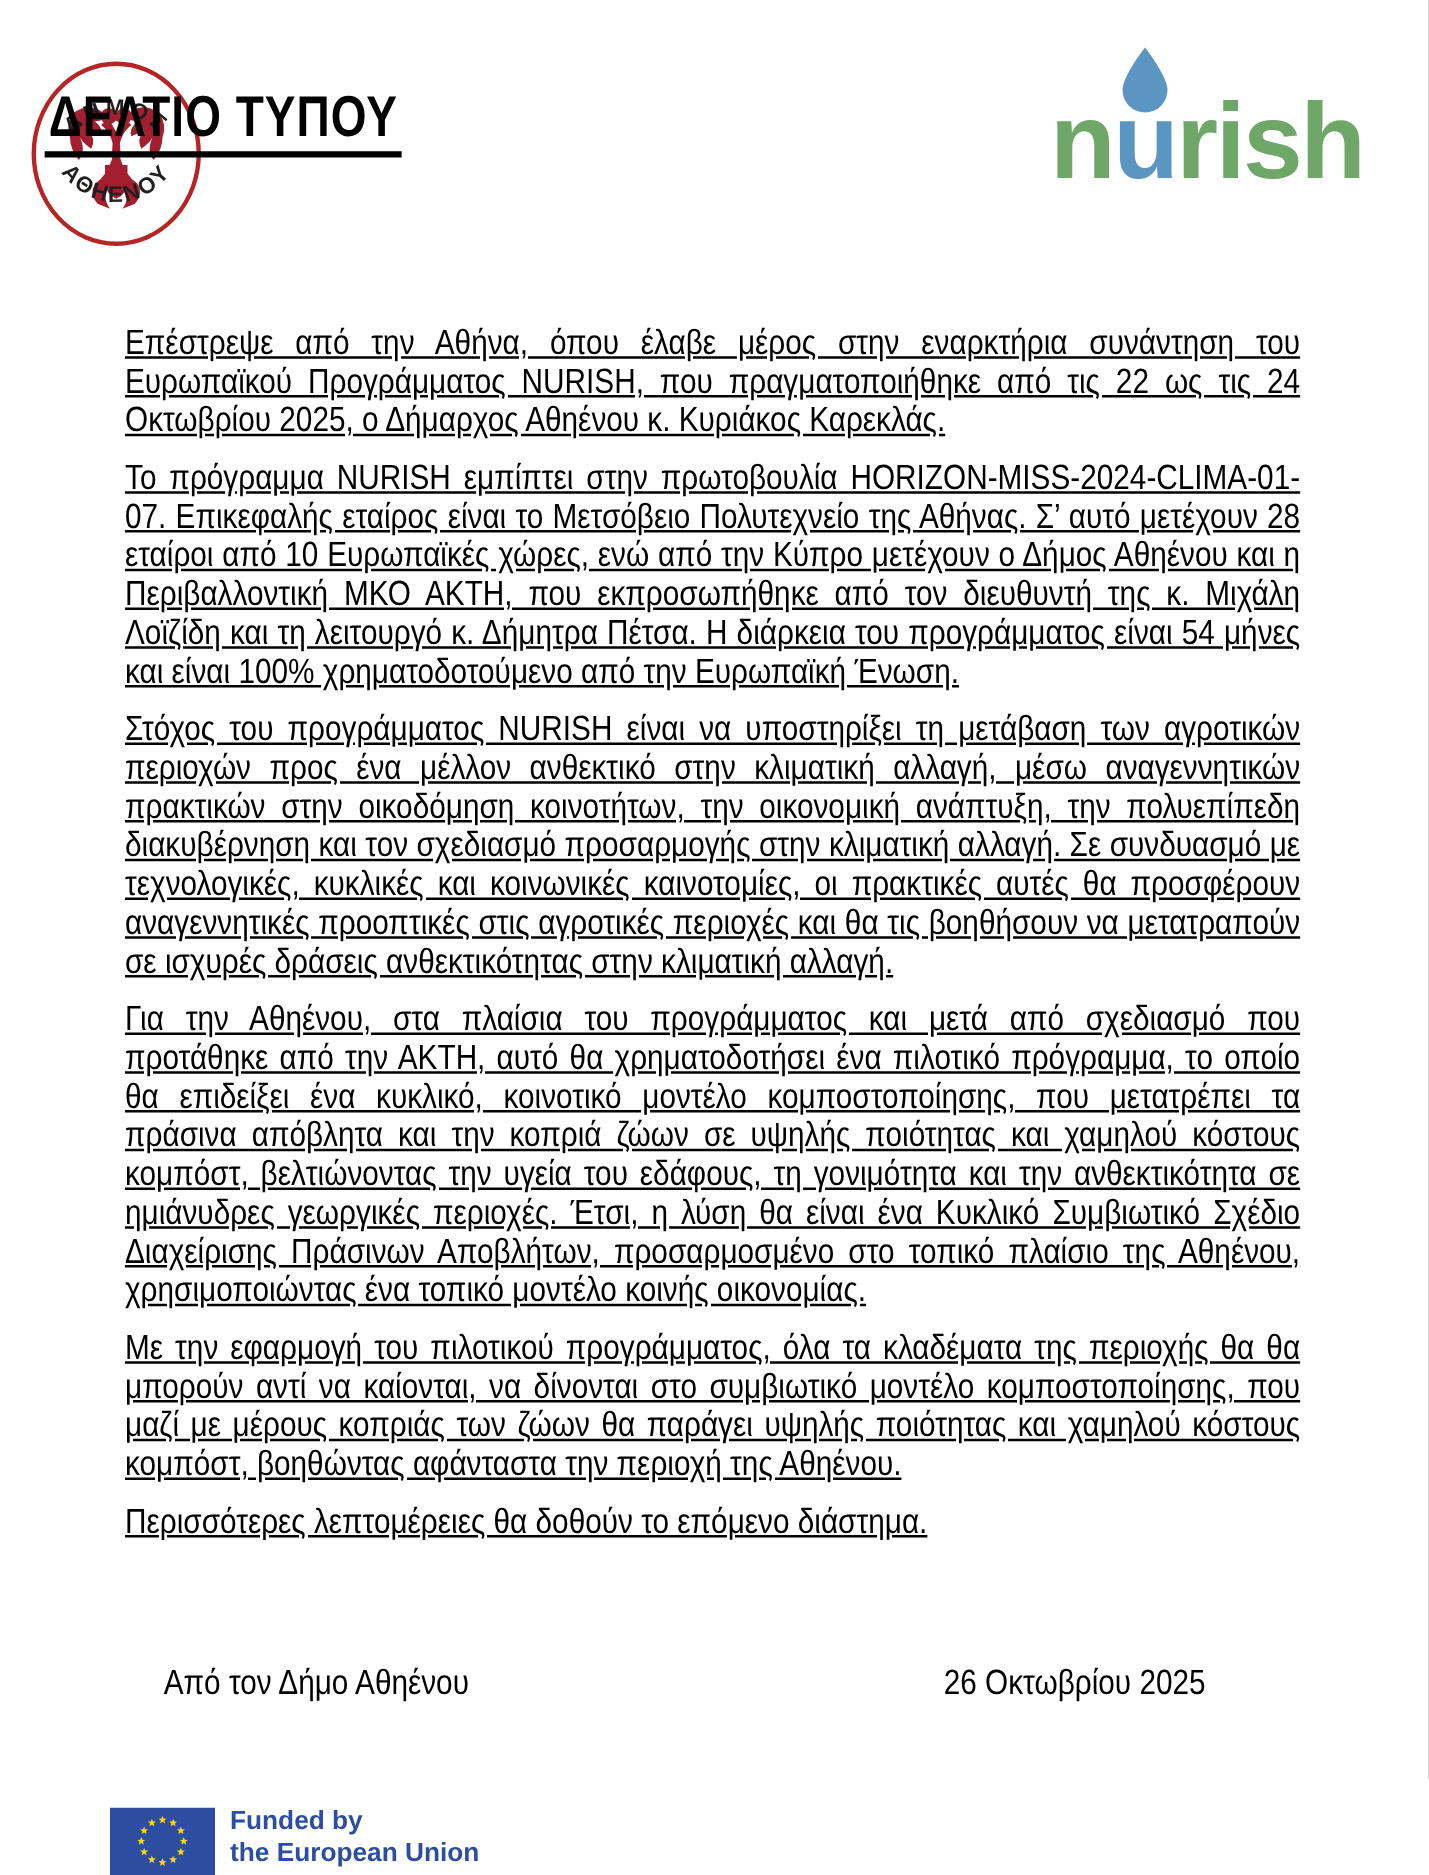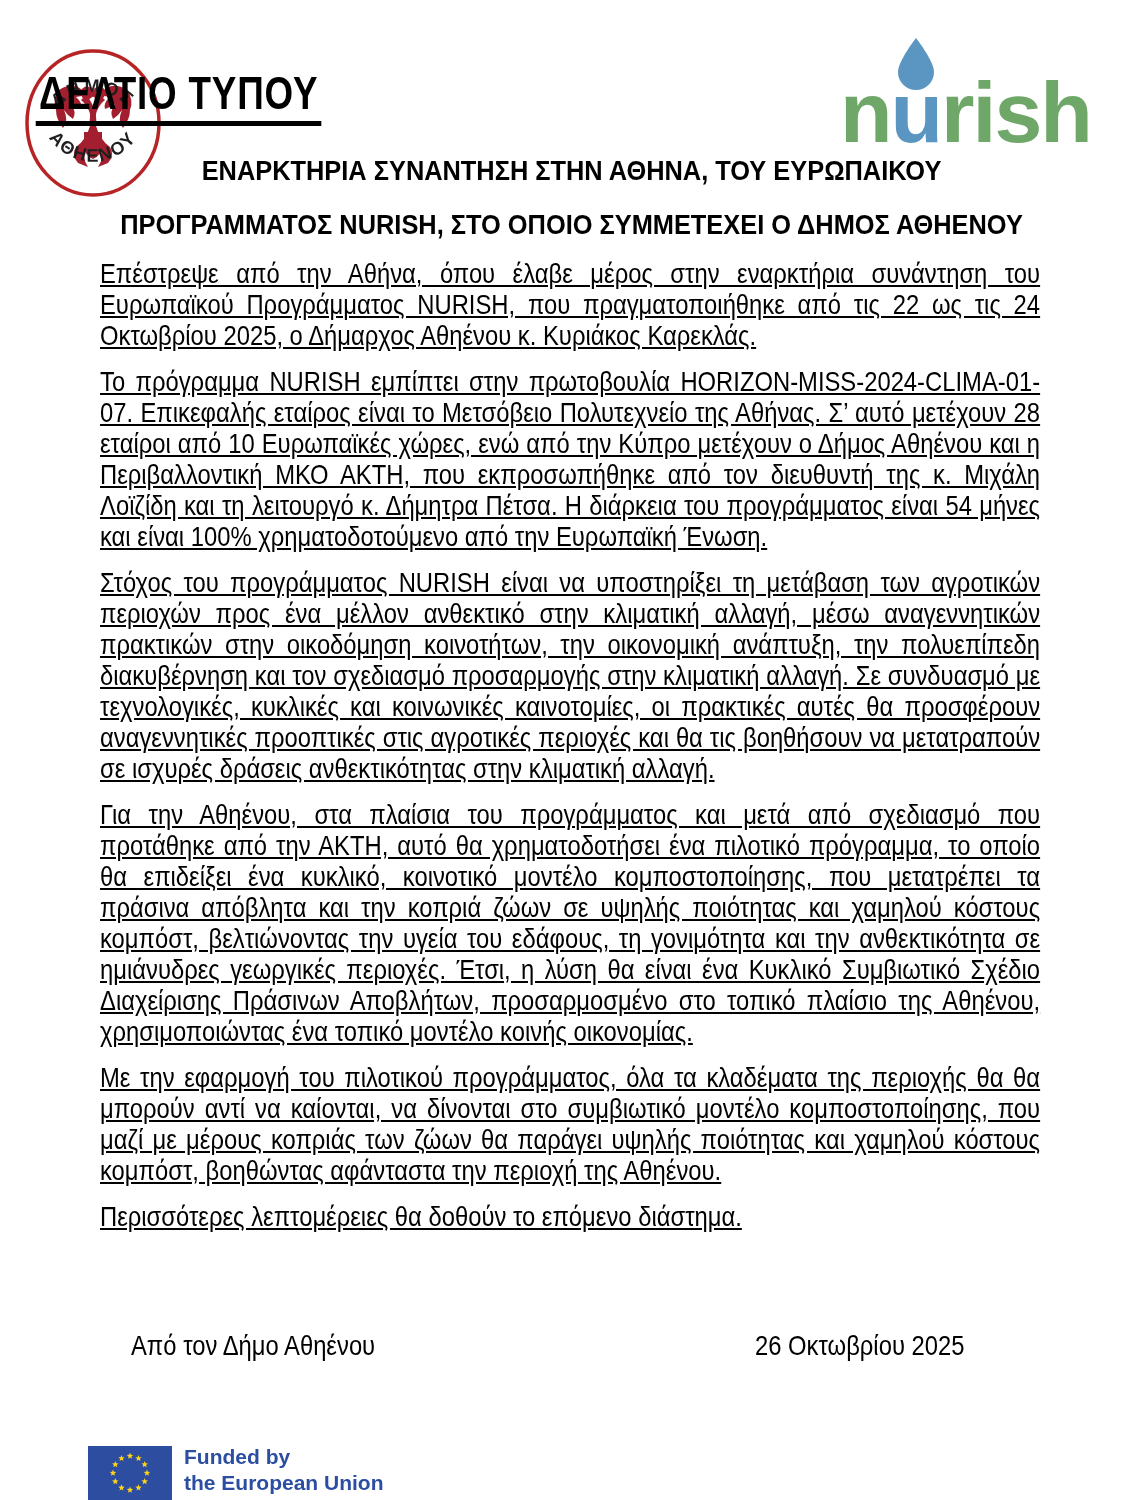--- a/index.html
+++ b/index.html
@@ -96,24 +96,20 @@
     <span class="title-text">ΔΕΛΤΙΟ ΤΥΠΟΥ</span>
   </div>
 
   <svg class="nurish-logo" viewBox="0 0 300 116" xmlns="http://www.w3.org/2000/svg">
     <path d="M78 4 C78 4 60 27 60 38 a18 18 0 0 0 36 0 C96 27 78 4 78 4 Z" fill="#5b96c2"></path>
     <text x="2" y="108" font-size="86" font-weight="bold" letter-spacing="-2" font-family="Liberation Sans, sans-serif">
       <tspan fill="#6fa768">n</tspan><tspan fill="#5b96c2">u</tspan><tspan fill="#6fa768">rish</tspan>
     </text>
   </svg>
 
-  <div class="headline">
-    <div class="headline-line">ΕΝΑΡΚΤΗΡΙΑ ΣΥΝΑΝΤΗΣΗ ΣΤΗΝ ΑΘΗΝΑ, ΤΟΥ ΕΥΡΩΠΑΙΚΟΥ</div>
-    <div class="headline-line">ΠΡΟΓΡΑΜΜΑΤΟΣ NURISH, ΣΤΟ ΟΠΟΙΟ ΣΥΜΜΕΤΕΧΕΙ Ο ΔΗΜΟΣ ΑΘΗΕΝΟΥ</div>
-  </div>
 
   <div class="body-col">
     <div class="squeeze">
       <p class="body-p">Επέστρεψε από την Αθήνα, όπου έλαβε μέρος στην εναρκτήρια συνάντηση του Ευρωπαϊκού Προγράμματος NURISH, που πραγματοποιήθηκε από τις 22 ως τις 24 Οκτωβρίου 2025, ο Δήμαρχος Αθηένου κ. Κυριάκος Καρεκλάς.</p>
       <p class="body-p">Το πρόγραμμα NURISH εμπίπτει στην πρωτοβουλία HORIZON-MISS-2024-CLIMA-01-07. Επικεφαλής εταίρος είναι το Μετσόβειο Πολυτεχνείο της Αθήνας. Σ’ αυτό μετέχουν 28 εταίροι από 10 Ευρωπαϊκές χώρες, ενώ από την Κύπρο μετέχουν ο Δήμος Αθηένου και η Περιβαλλοντική ΜΚΟ ΑΚΤΗ, που εκπροσωπήθηκε από τον διευθυντή της κ. Μιχάλη Λοϊζίδη και τη λειτουργό κ. Δήμητρα Πέτσα. Η διάρκεια του προγράμματος είναι 54 μήνες και είναι 100% χρηματοδοτούμενο από την Ευρωπαϊκή Ένωση.</p>
       <p class="body-p">Στόχος του προγράμματος NURISH είναι να υποστηρίξει τη μετάβαση των αγροτικών περιοχών προς ένα μέλλον ανθεκτικό στην κλιματική αλλαγή, μέσω αναγεννητικών πρακτικών στην οικοδόμηση κοινοτήτων, την οικονομική ανάπτυξη, την πολυεπίπεδη διακυβέρνηση και τον σχεδιασμό προσαρμογής στην κλιματική αλλαγή. Σε συνδυασμό με τεχνολογικές, κυκλικές και κοινωνικές καινοτομίες, οι πρακτικές αυτές θα προσφέρουν αναγεννητικές προοπτικές στις αγροτικές περιοχές και θα τις βοηθήσουν να μετατραπούν σε ισχυρές δράσεις ανθεκτικότητας στην κλιματική αλλαγή.</p>
       <p class="body-p">Για την Αθηένου, στα πλαίσια του προγράμματος και μετά από σχεδιασμό που προτάθηκε από την ΑΚΤΗ, αυτό  θα χρηματοδοτήσει ένα πιλοτικό πρόγραμμα, το οποίο θα επιδείξει ένα κυκλικό, κοινοτικό μοντέλο κομποστοποίησης, που μετατρέπει τα πράσινα απόβλητα και την κοπριά ζώων σε υψηλής ποιότητας και χαμηλού κόστους κομπόστ, βελτιώνοντας την υγεία του εδάφους, τη γονιμότητα και την ανθεκτικότητα σε ημιάνυδρες γεωργικές περιοχές. Έτσι, η λύση θα είναι ένα Κυκλικό Συμβιωτικό Σχέδιο Διαχείρισης Πράσινων Αποβλήτων, προσαρμοσμένο στο τοπικό πλαίσιο της Αθηένου, χρησιμοποιώντας ένα τοπικό μοντέλο κοινής οικονομίας.</p>
       <p class="body-p">Με την εφαρμογή του πιλοτικού προγράμματος, όλα τα κλαδέματα της περιοχής θα θα μπορούν αντί να καίονται, να δίνονται στο συμβιωτικό μοντέλο κομποστοποίησης, που μαζί με μέρους κοπριάς των ζώων θα παράγει υψηλής ποιότητας και χαμηλού κόστους κομπόστ, βοηθώντας αφάνταστα την περιοχή της Αθηένου.</p>
       <p class="body-p">Περισσότερες λεπτομέρειες θα δοθούν το επόμενο διάστημα.</p>
     </div>

